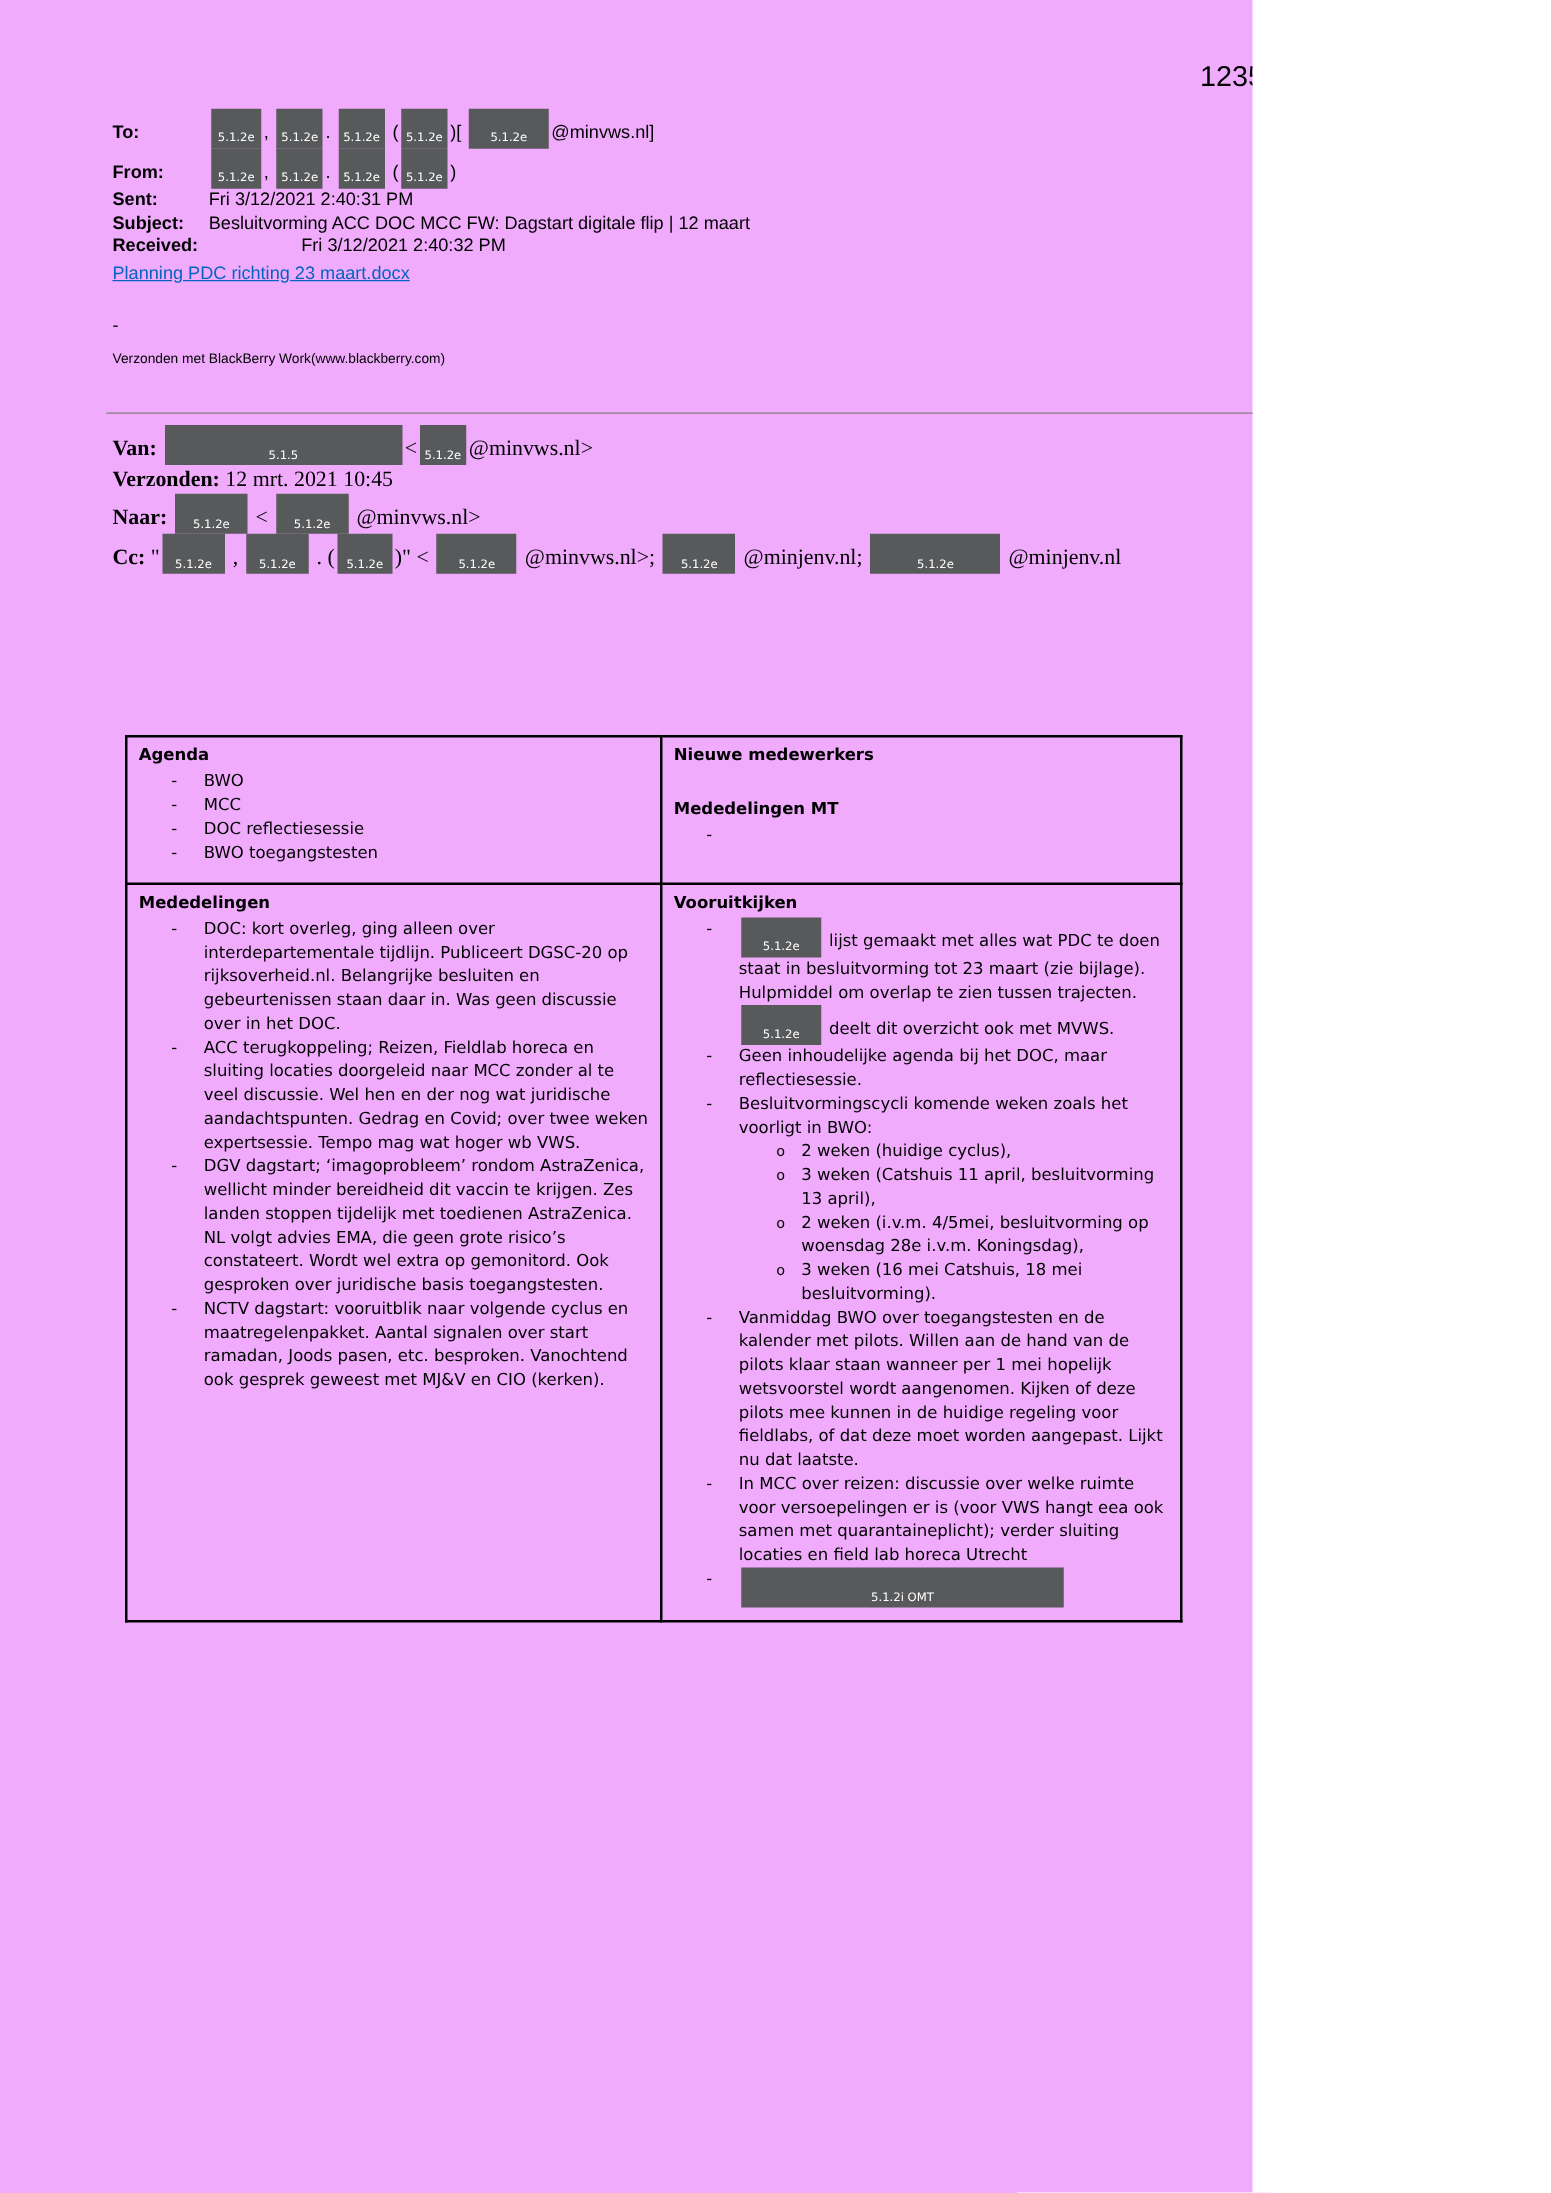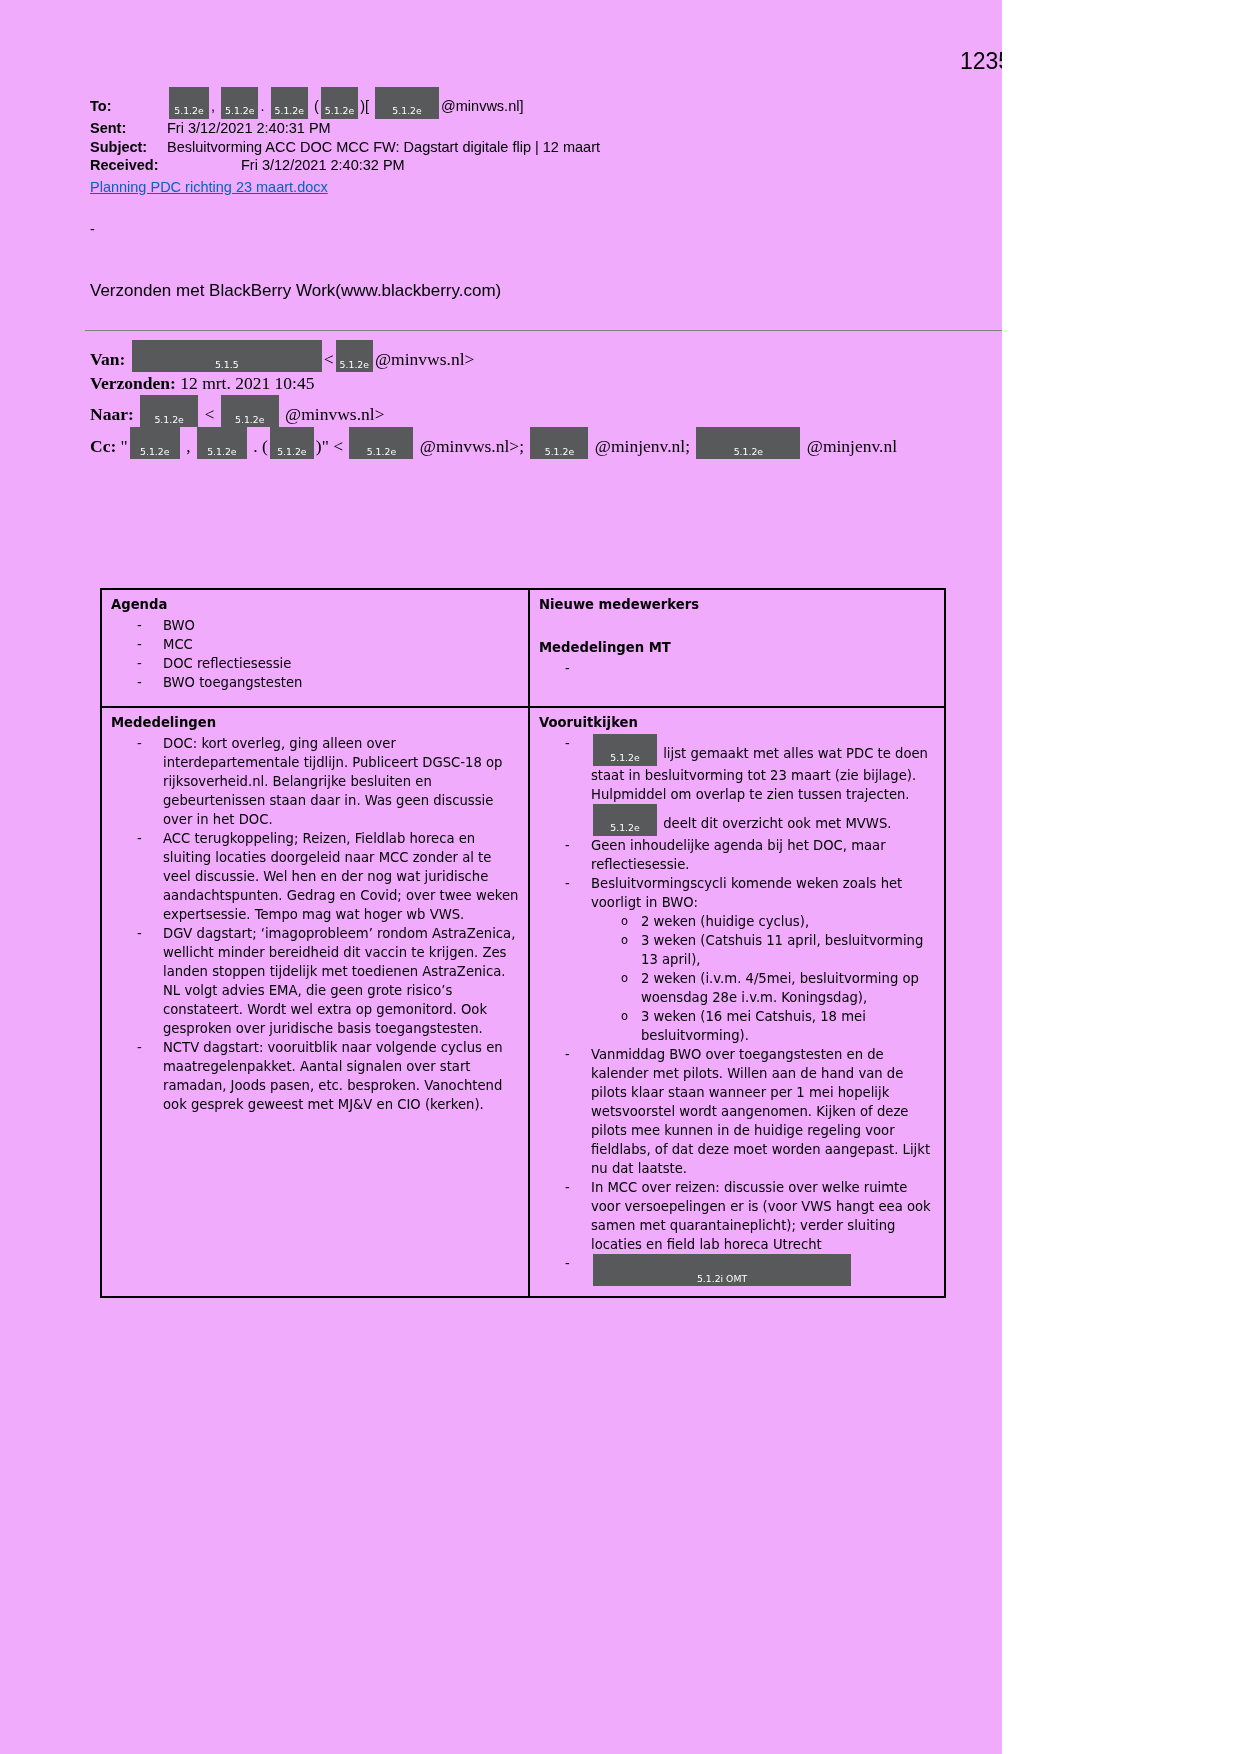--- a/index.html
+++ b/index.html
@@ -19,21 +19,21 @@
   
   .hdr1 { position:absolute; left:90px; top:87px; width:900px; font-size:14.5px; line-height:18.5px; }
   .hdr1-row { display:flex; align-items:baseline; }
   .hdr1-label { font-weight:bold; width:77px; flex:none; }
   .hdr1-value { flex:1; }
   .hdr1-value.indent { padding-left:74px; }
   .attachment-row { margin-top:3px; }
   .attachment-row a { color:#0563c1; text-decoration:underline; cursor:pointer; }
   .dash-placeholder { margin-top:24px; }
 
-  .bb-line { position:absolute; left:90px; top:281px; font-size:17px; }
+  .bb-line { position:absolute; left:90px; top:281px; font-size:11px; }
 
   .hr { position:absolute; left:85px; top:330px; width:937px; border-top:1px solid #808080; height:0; }
 
   
   .hdr2 {
     position:absolute; left:90px; top:340px; width:930px;
     font-family:"Liberation Serif", serif; font-size:17.5px; line-height:22.5px;
   }
   .hdr2-label { font-weight:bold; }
 
@@ -79,20 +79,24 @@
 <div class="page">
 
   <div class="doc-number">1235670</div>
 
   <div class="hdr1">
     <div class="hdr1-row">
       <span class="hdr1-label">To:</span>
       <span class="hdr1-value"><span class="redact" style="min-width: 40px;">5.1.2e</span>, <span class="redact" style="min-width: 32px;">5.1.2e</span>. <span class="redact" style="min-width: 26px;">5.1.2e</span> (<span class="redact" style="min-width: 30px;">5.1.2e</span>)[ <span class="redact" style="min-width: 64px;">5.1.2e</span>@minvws.nl]</span>
     </div>
     <div class="hdr1-row">
+      <span class="hdr1-label">From:</span>
+      <span class="hdr1-value"><span class="redact" style="min-width: 40px;">5.1.2e</span>, <span class="redact" style="min-width: 32px;">5.1.2e</span>. <span class="redact" style="min-width: 26px;">5.1.2e</span> (<span class="redact" style="min-width: 30px;">5.1.2e</span>)</span>
+    </div>
+    <div class="hdr1-row">
       <span class="hdr1-label">Sent:</span>
       <span class="hdr1-value">Fri 3/12/2021 2:40:31 PM</span>
     </div>
     <div class="hdr1-row">
       <span class="hdr1-label">Subject:</span>
       <span class="hdr1-value">Besluitvorming ACC DOC MCC FW: Dagstart digitale flip | 12 maart</span>
     </div>
     <div class="hdr1-row">
       <span class="hdr1-label">Received:</span>
       <span class="hdr1-value indent">Fri 3/12/2021 2:40:32 PM</span>
@@ -157,21 +161,21 @@
               </div>
             </div>
         </td>
       </tr>
       <tr class="r2">
         <td class="left">
           <div class="cell-title">Mededelingen</div>
           <div class="list">
               <div class="li">
                 <span class="marker">-</span>
-                <span class="li-text">DOC: kort overleg, ging alleen over interdepartementale tijdlijn. Publiceert DGSC-18 op rijksoverheid.nl. Belangrijke besluiten en gebeurtenissen staan daar in. Was geen discussie over in het DOC.</span>
+                <span class="li-text">DOC: kort overleg, ging alleen over interdepartementale tijdlijn. Publiceert DGSC-20 op rijksoverheid.nl. Belangrijke besluiten en gebeurtenissen staan daar in. Was geen discussie over in het DOC.</span>
               </div>
               <div class="li">
                 <span class="marker">-</span>
                 <span class="li-text">ACC terugkoppeling; Reizen, Fieldlab horeca en sluiting locaties doorgeleid naar MCC zonder al te veel discussie. Wel hen en der nog wat juridische aandachtspunten. Gedrag en Covid; over twee weken expertsessie. Tempo mag wat hoger wb VWS.</span>
               </div>
               <div class="li">
                 <span class="marker">-</span>
                 <span class="li-text">DGV dagstart; ‘imagoprobleem’ rondom AstraZenica, wellicht minder bereidheid dit vaccin te krijgen. Zes landen stoppen tijdelijk met toedienen AstraZenica. NL volgt advies EMA, die geen grote risico’s constateert. Wordt wel extra op gemonitord. Ook gesproken over juridische basis toegangstesten.</span>
               </div>
               <div class="li">

